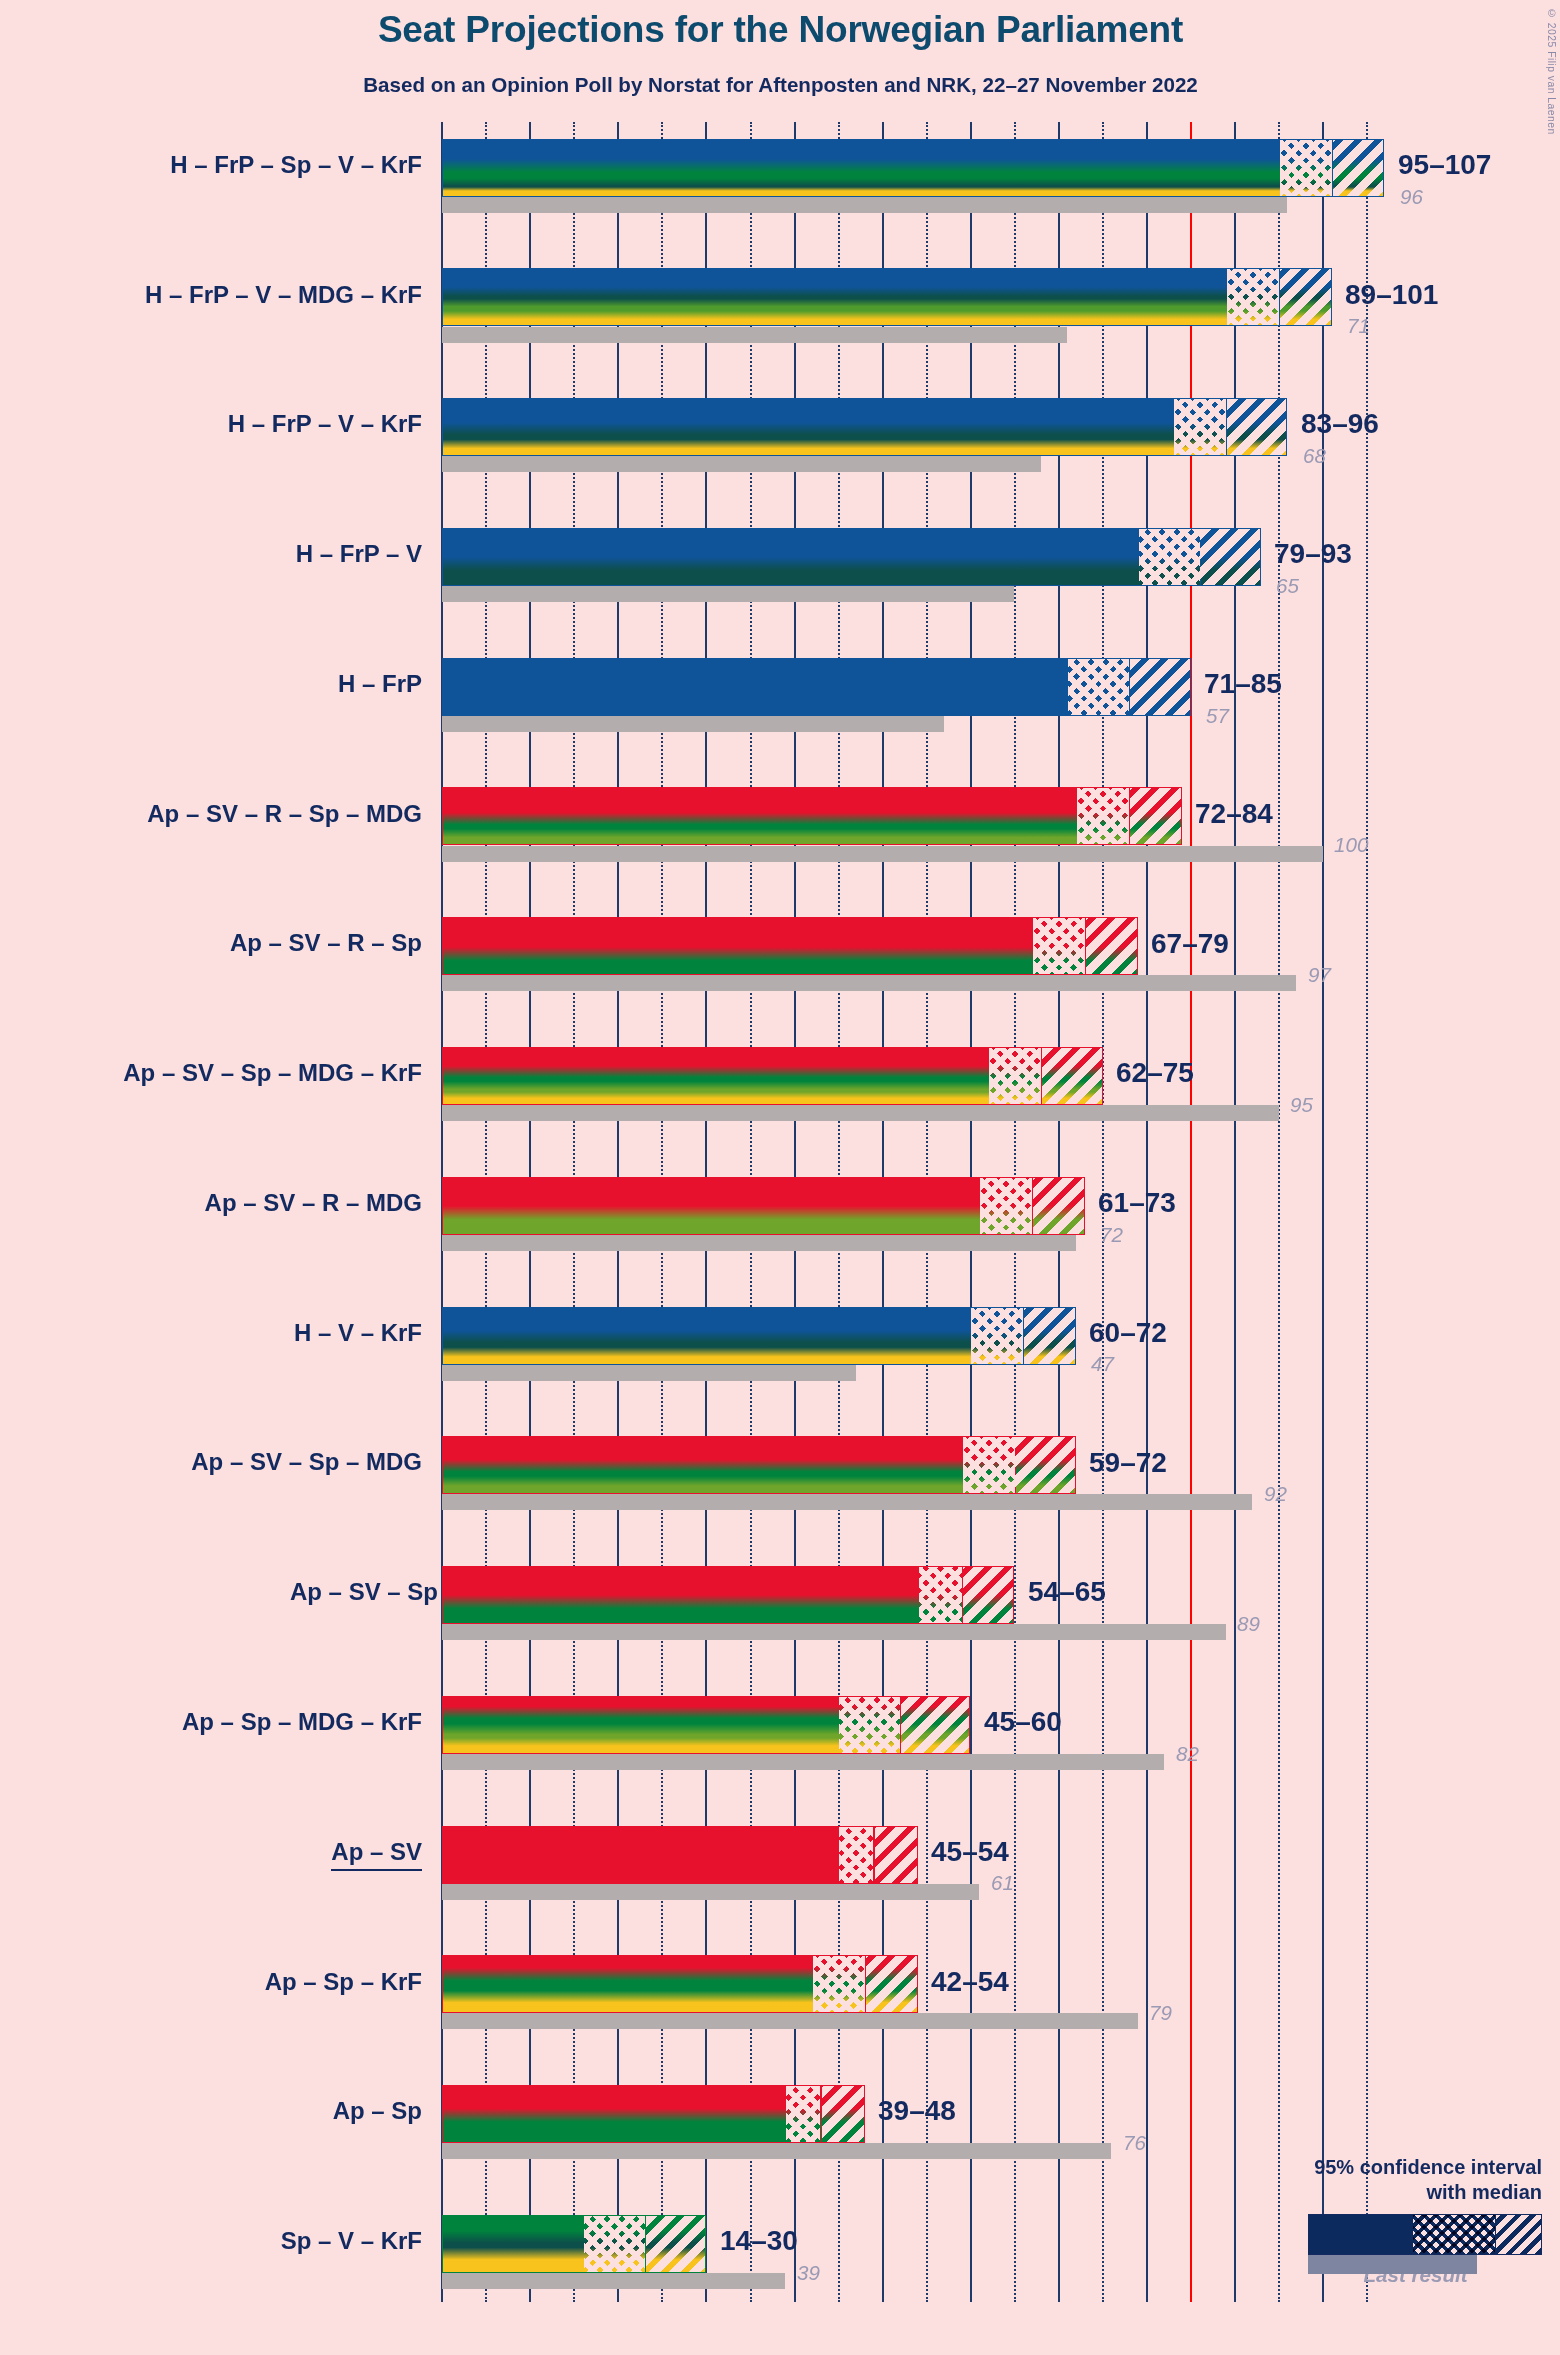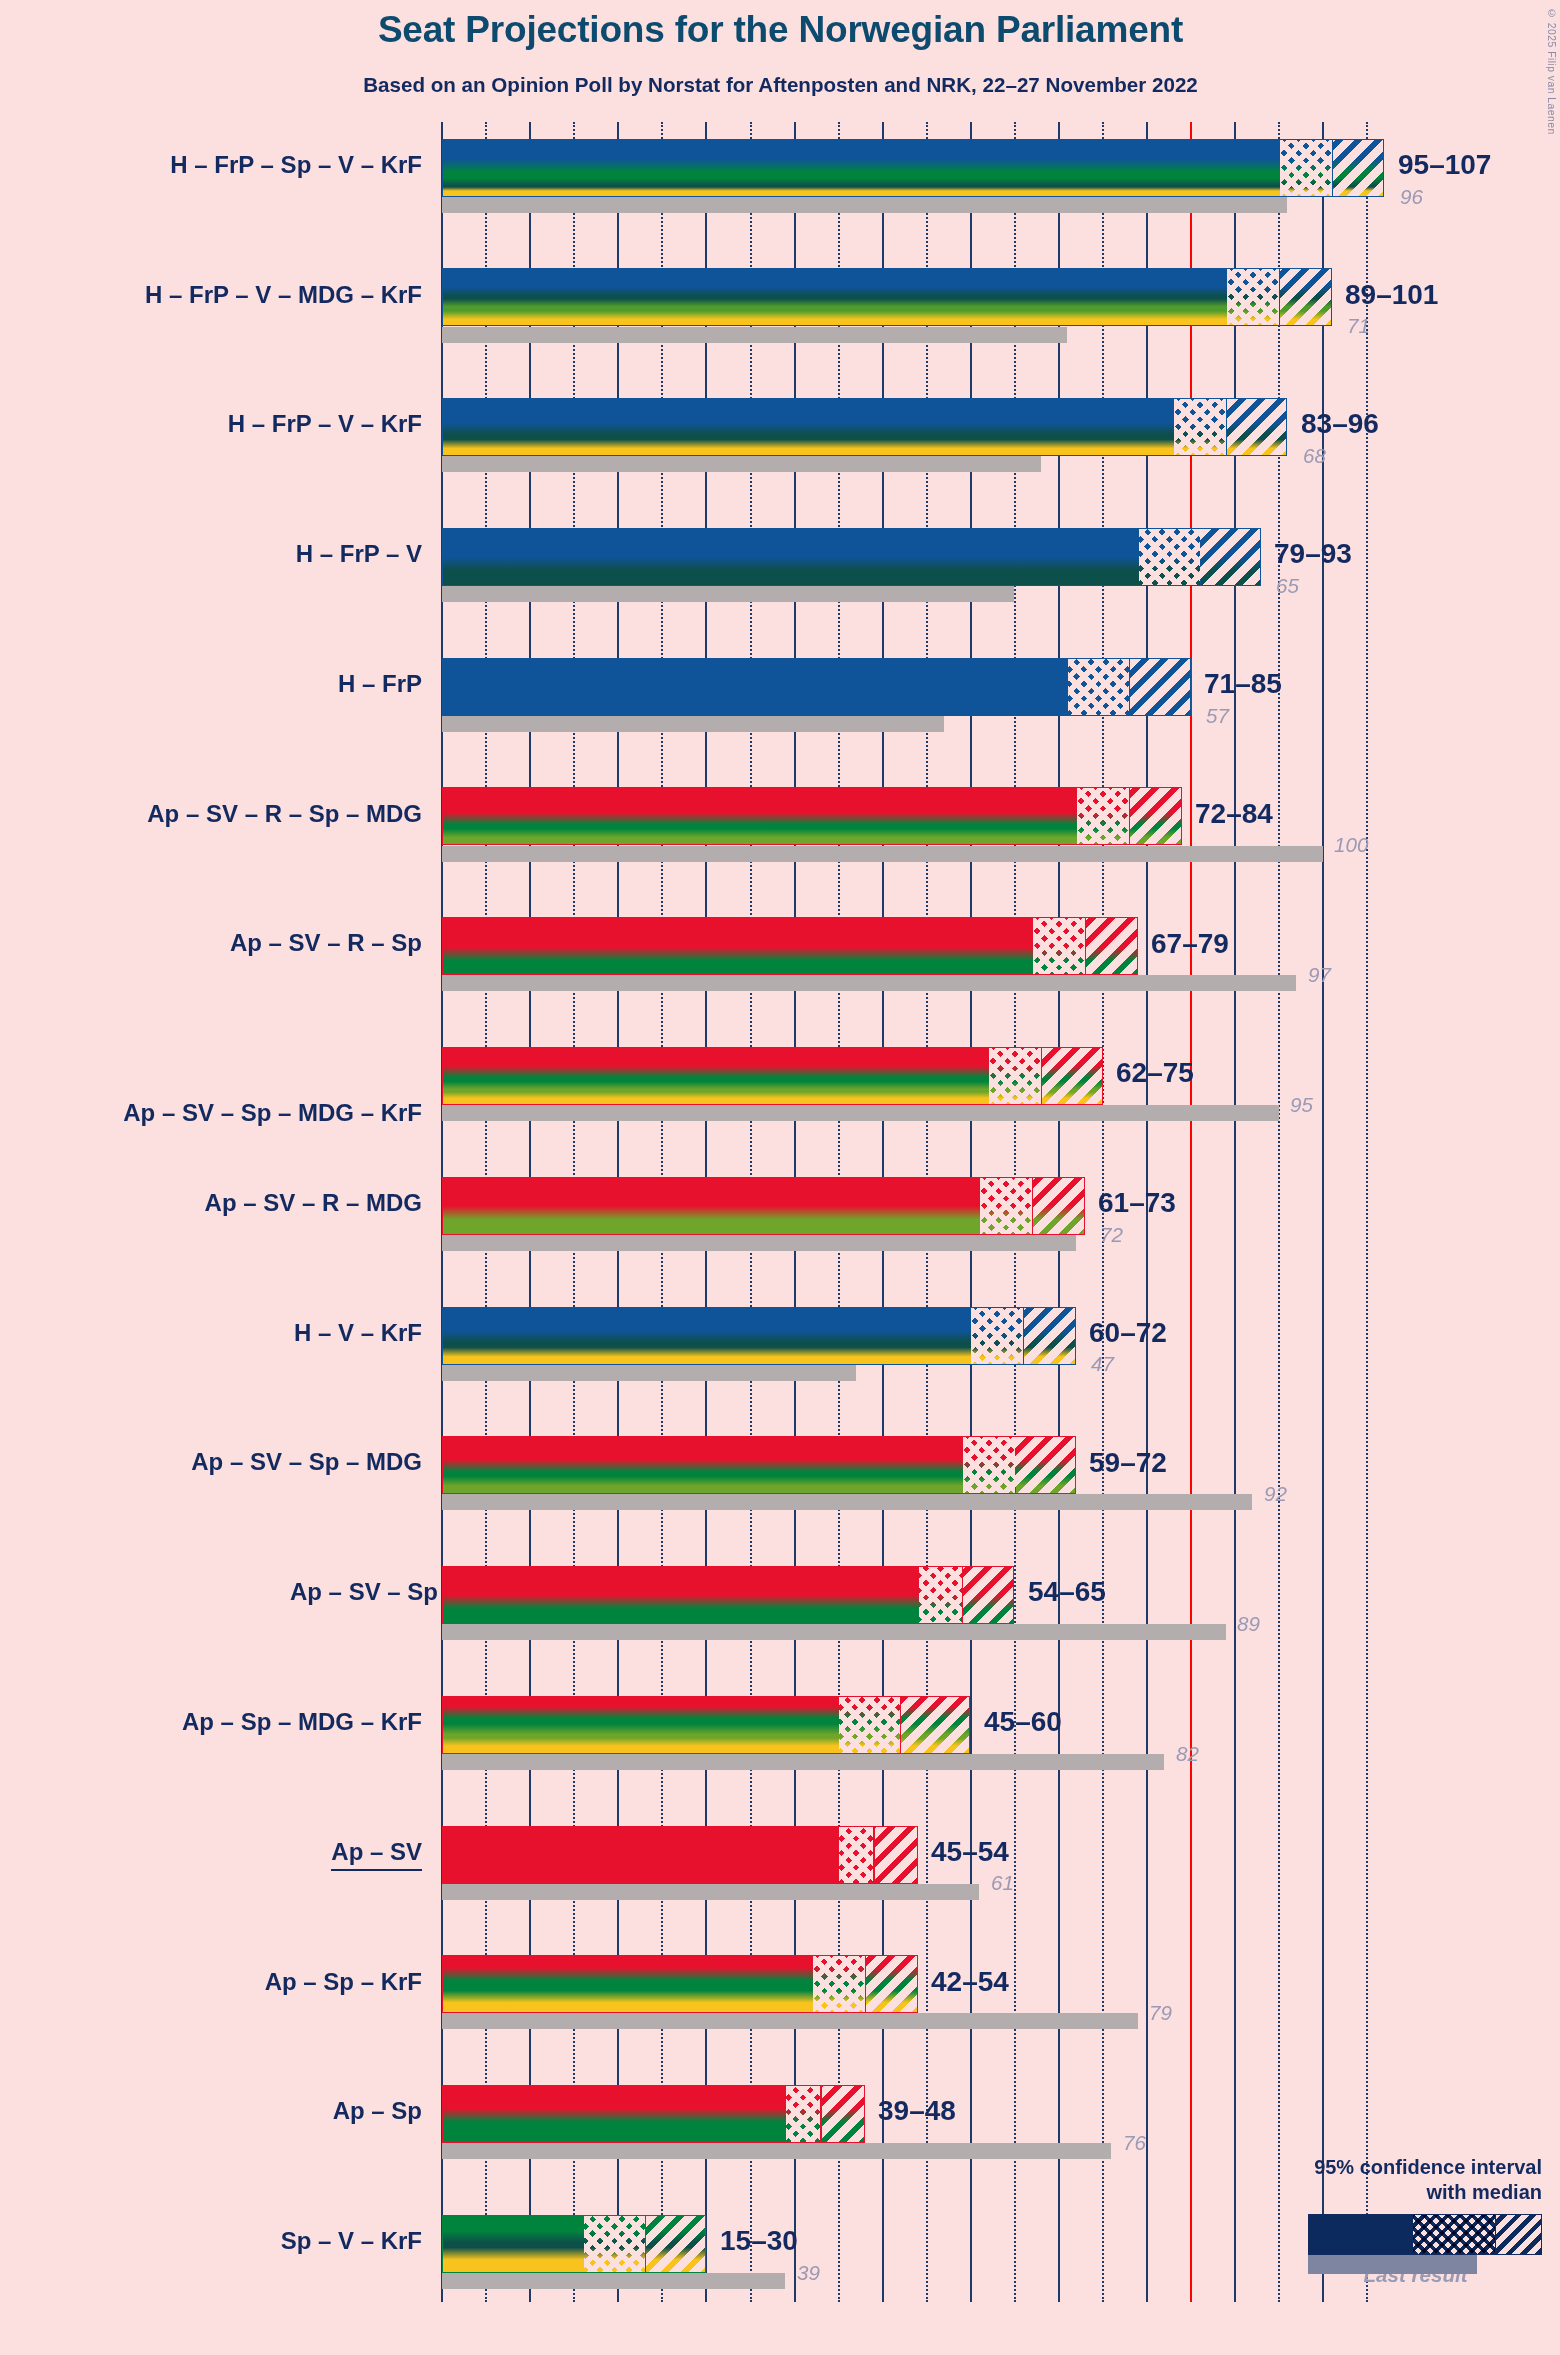--- a/index.html
+++ b/index.html
@@ -155,21 +155,21 @@
     </div>
     <div class="rowlabel" style="left: 0px; width: 422px; top: 929px;"><span>Ap – SV – R – Sp</span></div>
     <div class="ci" style="left: 1151px; top: 928px;">67–79</div>
     <div class="lastval" style="left: 1308px; top: 963px;">97</div>
     <div class="row" style="top: 1047px; height: 74px;"></div>
     <div class="lastbar" style="left: 442px; top: 1105px; width: 837px; height: 16px;"></div>
     <div class="bar" style="left: 442px; top: 1047px; width: 661px; height: 58px; border: 1.9px solid rgb(232, 17, 45); background: linear-gradient(rgb(232, 17, 45) 0%, rgb(232, 17, 45) 32%, rgb(0, 132, 61) 52.4%, rgb(0, 132, 61) 59.6%, rgb(110, 165, 42) 73.6%, rgb(110, 165, 42) 78.4%, rgb(247, 195, 28) 89.6%, rgb(247, 195, 28) 100%);">
       <div class="hatchbox" style="left: 546px; width: 53px; background: repeating-linear-gradient(45deg, rgba(252, 223, 223, 0) 0px, rgba(252, 223, 223, 0) 4.7px, rgb(252, 223, 223) 4.7px, rgb(252, 223, 223) 10.3px), repeating-linear-gradient(-45deg, rgba(252, 223, 223, 0) 0px, rgba(252, 223, 223, 0) 4.7px, rgb(252, 223, 223) 4.7px, rgb(252, 223, 223) 10.3px); border-right: 1.9px solid rgb(232, 17, 45);"></div>
       <div class="hatchbox" style="left: 599px; width: 62px; background: repeating-linear-gradient(-45deg, rgba(252, 223, 223, 0) 0px, rgba(252, 223, 223, 0) 5.6px, rgb(252, 223, 223) 5.6px, rgb(252, 223, 223) 14px);"></div>
     </div>
-    <div class="rowlabel" style="left: 0px; width: 422px; top: 1059px; margin-top: 40px;"><span>Ap – SV – Sp – MDG – KrF</span></div>
+    <div class="rowlabel" style="left: 0px; width: 422px; top: 1059px;"><span>Ap – SV – Sp – MDG – KrF</span></div>
     <div class="ci" style="left: 1116px; top: 1057px;">62–75</div>
     <div class="lastval" style="left: 1290px; top: 1093px;">95</div>
     <div class="row" style="top: 1177px; height: 74px;"></div>
     <div class="lastbar" style="left: 442px; top: 1235px; width: 634px; height: 16px;"></div>
     <div class="bar" style="left: 442px; top: 1177px; width: 643px; height: 58px; border: 1.9px solid rgb(232, 17, 45); background: linear-gradient(rgb(232, 17, 45) 0%, rgb(232, 17, 45) 50%, rgb(110, 165, 42) 74%, rgb(110, 165, 42) 100%);">
       <div class="hatchbox" style="left: 537px; width: 53px; background: repeating-linear-gradient(45deg, rgba(252, 223, 223, 0) 0px, rgba(252, 223, 223, 0) 4.7px, rgb(252, 223, 223) 4.7px, rgb(252, 223, 223) 10.3px), repeating-linear-gradient(-45deg, rgba(252, 223, 223, 0) 0px, rgba(252, 223, 223, 0) 4.7px, rgb(252, 223, 223) 4.7px, rgb(252, 223, 223) 10.3px); border-right: 1.9px solid rgb(232, 17, 45);"></div>
       <div class="hatchbox" style="left: 590px; width: 53px; background: repeating-linear-gradient(-45deg, rgba(252, 223, 223, 0) 0px, rgba(252, 223, 223, 0) 5.6px, rgb(252, 223, 223) 5.6px, rgb(252, 223, 223) 14px);"></div>
     </div>
     <div class="rowlabel" style="left: 0px; width: 422px; top: 1189px;"><span>Ap – SV – R – MDG</span></div>
     <div class="ci" style="left: 1098px; top: 1187px;">61–73</div>
@@ -237,21 +237,21 @@
     <div class="rowlabel" style="left: 0px; width: 422px; top: 2097px;"><span>Ap – Sp</span></div>
     <div class="ci" style="left: 878px; top: 2095px;">39–48</div>
     <div class="lastval" style="left: 1123px; top: 2131px;">76</div>
     <div class="row" style="top: 2215px; height: 74px;"></div>
     <div class="lastbar" style="left: 442px; top: 2273px; width: 343px; height: 16px;"></div>
     <div class="bar" style="left: 442px; top: 2215px; width: 264px; height: 58px; border: 1.9px solid rgb(0, 132, 61); background: linear-gradient(rgb(0, 132, 61) 0%, rgb(0, 132, 61) 26%, rgb(13, 79, 74) 47.8%, rgb(13, 79, 74) 56.2%, rgb(247, 195, 28) 77.9%, rgb(247, 195, 28) 100%);">
       <div class="hatchbox" style="left: 141px; width: 62px; background: repeating-linear-gradient(45deg, rgba(252, 223, 223, 0) 0px, rgba(252, 223, 223, 0) 4.7px, rgb(252, 223, 223) 4.7px, rgb(252, 223, 223) 10.3px), repeating-linear-gradient(-45deg, rgba(252, 223, 223, 0) 0px, rgba(252, 223, 223, 0) 4.7px, rgb(252, 223, 223) 4.7px, rgb(252, 223, 223) 10.3px); border-right: 1.9px solid rgb(0, 132, 61);"></div>
       <div class="hatchbox" style="left: 203px; width: 62px; background: repeating-linear-gradient(-45deg, rgba(252, 223, 223, 0) 0px, rgba(252, 223, 223, 0) 5.6px, rgb(252, 223, 223) 5.6px, rgb(252, 223, 223) 14px);"></div>
     </div>
     <div class="rowlabel" style="left: 0px; width: 422px; top: 2227px;"><span>Sp – V – KrF</span></div>
-    <div class="ci" style="left: 720px; top: 2225px;">15–30</div>
+    <div class="ci" style="left: 720px; top: 2225px;">14–30</div>
     <div class="lastval" style="left: 797px; top: 2261px;">39</div>
   </div>
 
 <div id="legend" style="left:1252px;top:2155px;width:290px;">
   <div class="legtext">
     <div>95% confidence interval</div>
     <div>with median</div>
   </div>
   <div style="position:relative;margin-top:9.4px;">
     <div class="legbar" style="margin-left:56px;width:234px;">

